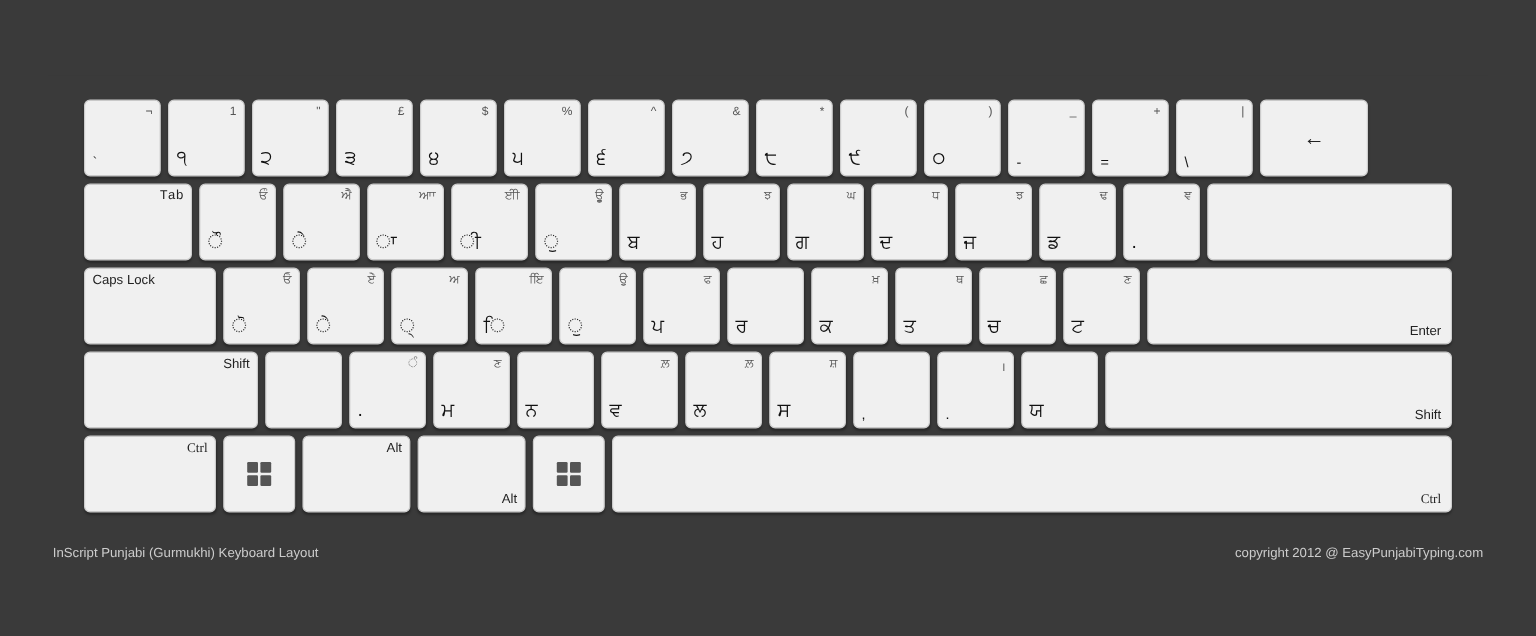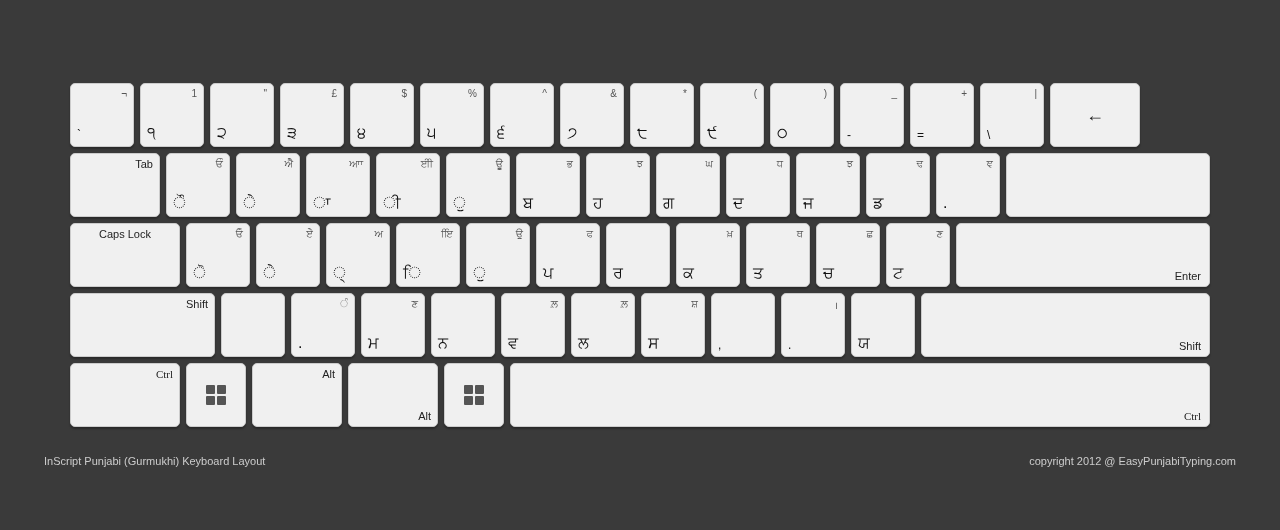--- a/index.html
+++ b/index.html
@@ -137,21 +137,21 @@
     <div class="key key-std">
       <div class="char-top">|</div>
       <div class="char-bottom-sm">\</div>
     </div>
     <div class="key key-backspace" style="min-width:90px; display:flex; align-items:center; justify-content:center;">
       <span style="font-size:18px;">←</span>
     </div>
   </div>
 
   <div class="keyboard-row">
-    <div class="key key-tab" style="display:flex;align-items:flex-end;justify-content:flex-start;">
+    <div class="key key-tab" style="display:flex;align-items:flex-end;justify-content:flex-start;font-family:Liberation Mono, monospace;">
       <span style="font-size:11px;">Tab</span>
     </div>
     <div class="key key-std">
       <div class="char-top">ਓੰ</div>
       <div class="char-bottom">ੌ</div>
     </div>
     <div class="key key-std">
       <div class="char-top">ਐੈ</div>
       <div class="char-bottom">ੇ</div>
     </div>
@@ -192,21 +192,21 @@
       <div class="char-bottom">ਡ</div>
     </div>
     <div class="key key-std">
       <div class="char-top">ਞ</div>
       <div class="char-bottom">.</div>
     </div>
     <div class="key" style="flex:1; min-width:80px;"></div>
   </div>
 
   <div class="keyboard-row">
-    <div class="key key-caps" style="display:flex;align-items:center;justify-content:flex-start;">
+    <div class="key key-caps" style="display:flex;align-items:flex-start;justify-content:flex-start;">
       <span style="font-size:11px;">Caps Lock</span>
     </div>
     <div class="key key-std">
       <div class="char-top">ਓੋ</div>
       <div class="char-bottom">ੋ</div>
     </div>
     <div class="key key-std">
       <div class="char-top">ਏੇ</div>
       <div class="char-bottom">ੇ</div>
     </div>

